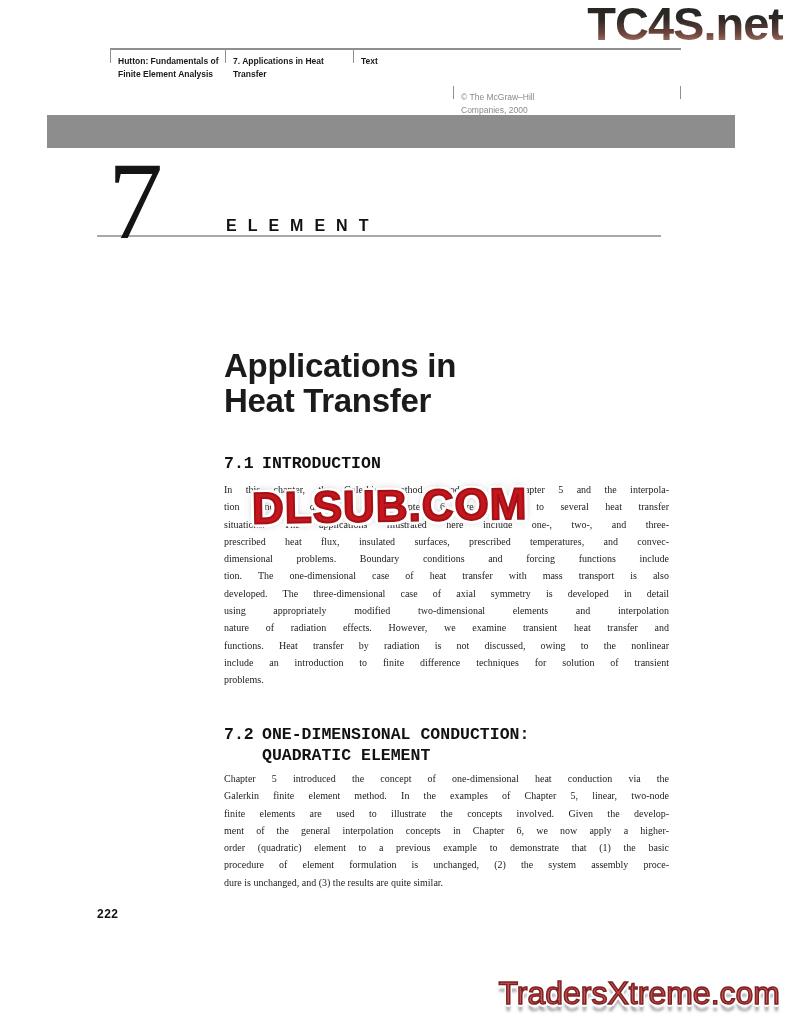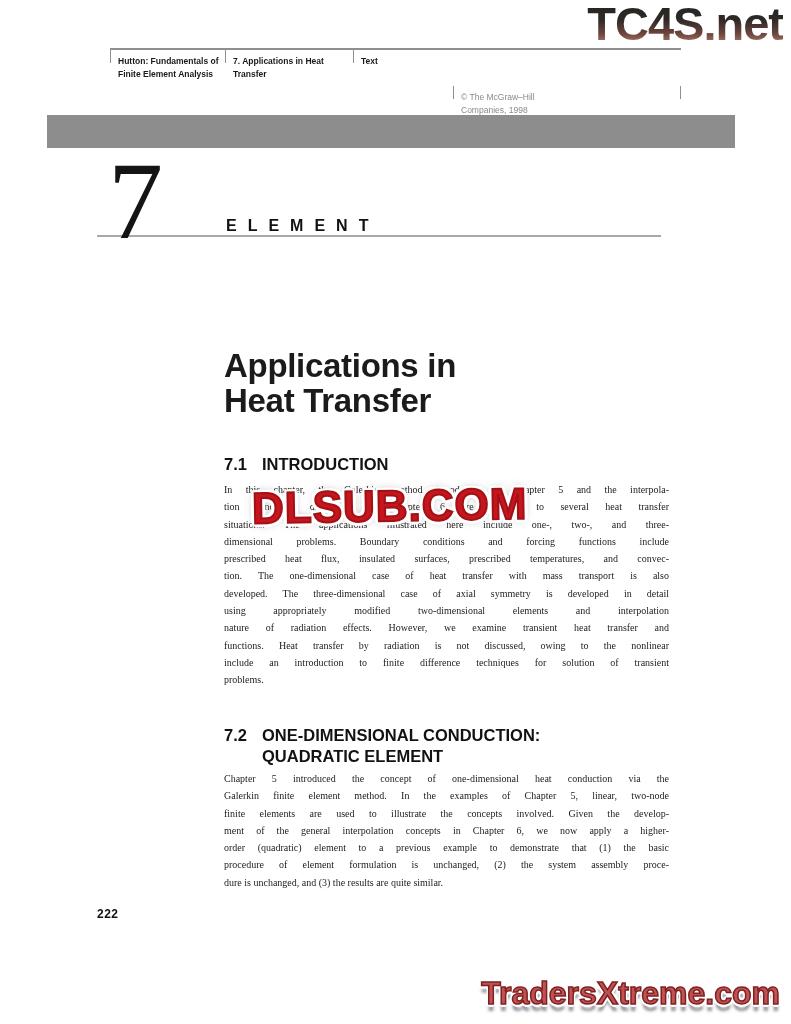--- a/index.html
+++ b/index.html
@@ -39,21 +39,21 @@
     position:absolute;left:226px;top:217px;z-index:2;
     font-size:16px;font-weight:bold;letter-spacing:11px;color:#111;
   }
 
   .title{
     position:absolute;left:224px;top:348px;
     font-size:33px;font-weight:bold;line-height:35px;letter-spacing:-0.3px;color:#1b1b1b;
   }
 
   .sec-head{position:absolute;left:224px;font-size:16.5px;font-weight:bold;color:#121212;
-    padding-left:38px;line-height:20.5px;}
+    padding-left:38px;line-height:20.5px;font-family:Liberation Mono, monospace;}
   .sec-head .sec-num{position:absolute;left:0;top:0;}
   .h71{top:454px;}
   .h72{top:725px;}
 
   .para{position:absolute;left:224px;font-family:"Liberation Serif",serif;
     font-size:10px;color:#1c1c1c;}
   .p71{top:481px;}
   .p72{top:770px;}
   .pline{
     width:445px;height:17.3px;line-height:17.3px;white-space:nowrap;
@@ -71,21 +71,21 @@
     transform:rotate(-1deg);
     text-shadow:
       -3px -3px 0 #fff, 3px -3px 0 #fff, -3px 3px 0 #fff, 3px 3px 0 #fff,
       0 -3px 0 #fff, 0 4px 0 #fff, -4px 0 0 #fff, 4px 0 0 #fff,
       0 0 9px rgba(110,110,110,0.75);
   }
 
   
   .traders{
     position:absolute;right:11px;top:977px;z-index:5;
-    font-size:32px;font-weight:bold;line-height:1;
+    font-size:32px;font-weight:normal;line-height:1;
     color:#c05252;-webkit-text-stroke:1.5px #7e2022;
     text-shadow:
       -2px -2px 0 #fff, 2px -2px 0 #fff, -2px 2px 0 #fff, 2px 2px 0 #fff,
       0 -3px 0 #fff, 0 3px 0 #fff,
       0 7px 3px rgba(55,55,70,0.55);
   }
 </style>
 </head>
 <body>
 
@@ -105,21 +105,21 @@
       <div class="credit-line">Transfer</div>
     </div>
     <div class="credit-cell c3">
       <span class="tick"></span>
       <div class="credit-line">Text</div>
     </div>
     <div class="credit-cell c4">
       <span class="tick"></span>
       <span class="tick-r"></span>
       <div class="credit-line">© The McGraw–Hill</div>
-      <div class="credit-line">Companies, 1998</div>
+      <div class="credit-line">Companies, 2000</div>
     </div>
   </div>
 
   <div class="graybar"></div>
 
   <div class="chapline"></div>
   <div class="chapnum">7</div>
   <div class="chaplabel">ELEMENT</div>
 
   <div class="title">
@@ -129,22 +129,22 @@
 
   <div class="sec-head h71">
     <span class="sec-num">7.1</span>
     <span>INTRODUCTION</span>
   </div>
 
   <div class="para p71">
     <div class="pline">In this chapter, the Galerkin method introduced in Chapter 5 and the interpola-</div>
     <div class="pline">tion functions developed in Chapter 6 are applied to several heat transfer</div>
     <div class="pline">situations. The applications illustrated here include one-, two-, and three-</div>
+    <div class="pline">prescribed heat flux, insulated surfaces, prescribed temperatures, and convec-</div>
     <div class="pline">dimensional problems. Boundary conditions and forcing functions include</div>
-    <div class="pline">prescribed heat flux, insulated surfaces, prescribed temperatures, and convec-</div>
     <div class="pline">tion. The one-dimensional case of heat transfer with mass transport is also</div>
     <div class="pline">developed. The three-dimensional case of axial symmetry is developed in detail</div>
     <div class="pline">using appropriately modified two-dimensional elements and interpolation</div>
     <div class="pline">nature of radiation effects. However, we examine transient heat transfer and</div>
     <div class="pline">functions. Heat transfer by radiation is not discussed, owing to the nonlinear</div>
     <div class="pline">include an introduction to finite difference techniques for solution of transient</div>
     <div class="pline last">problems.</div>
   </div>
 
   <div class="dlsub">DLSUB.COM</div>

